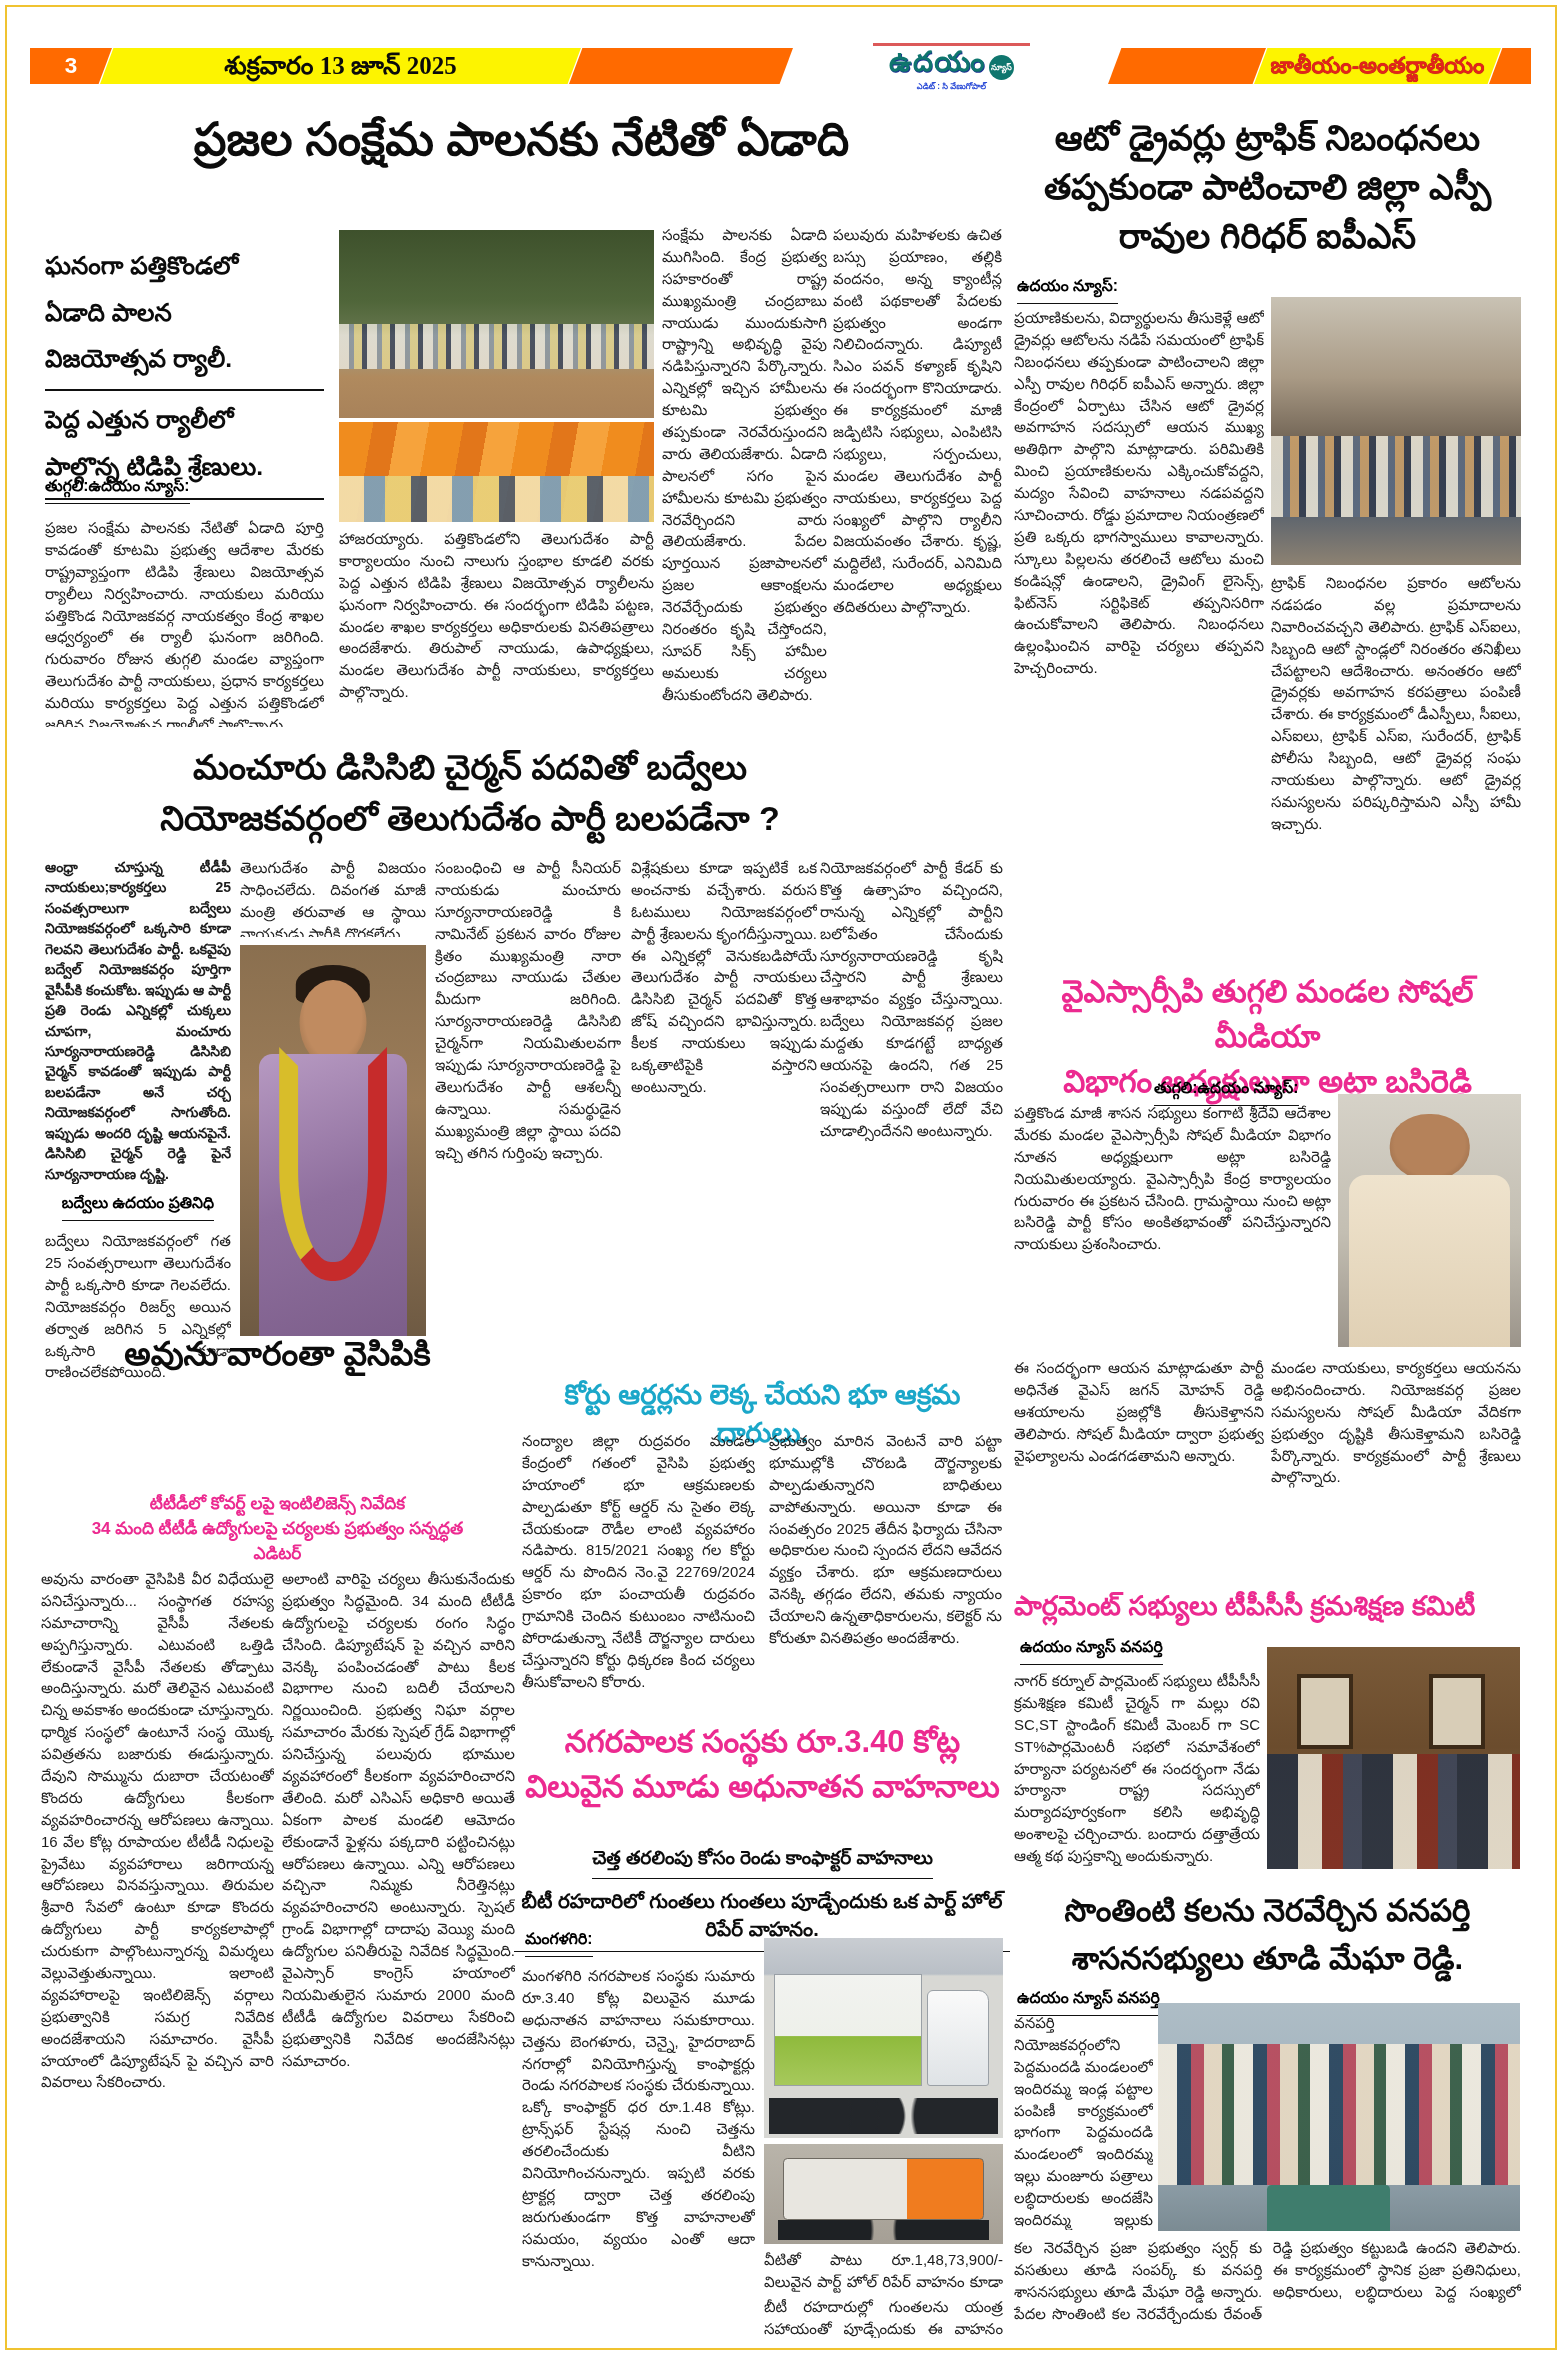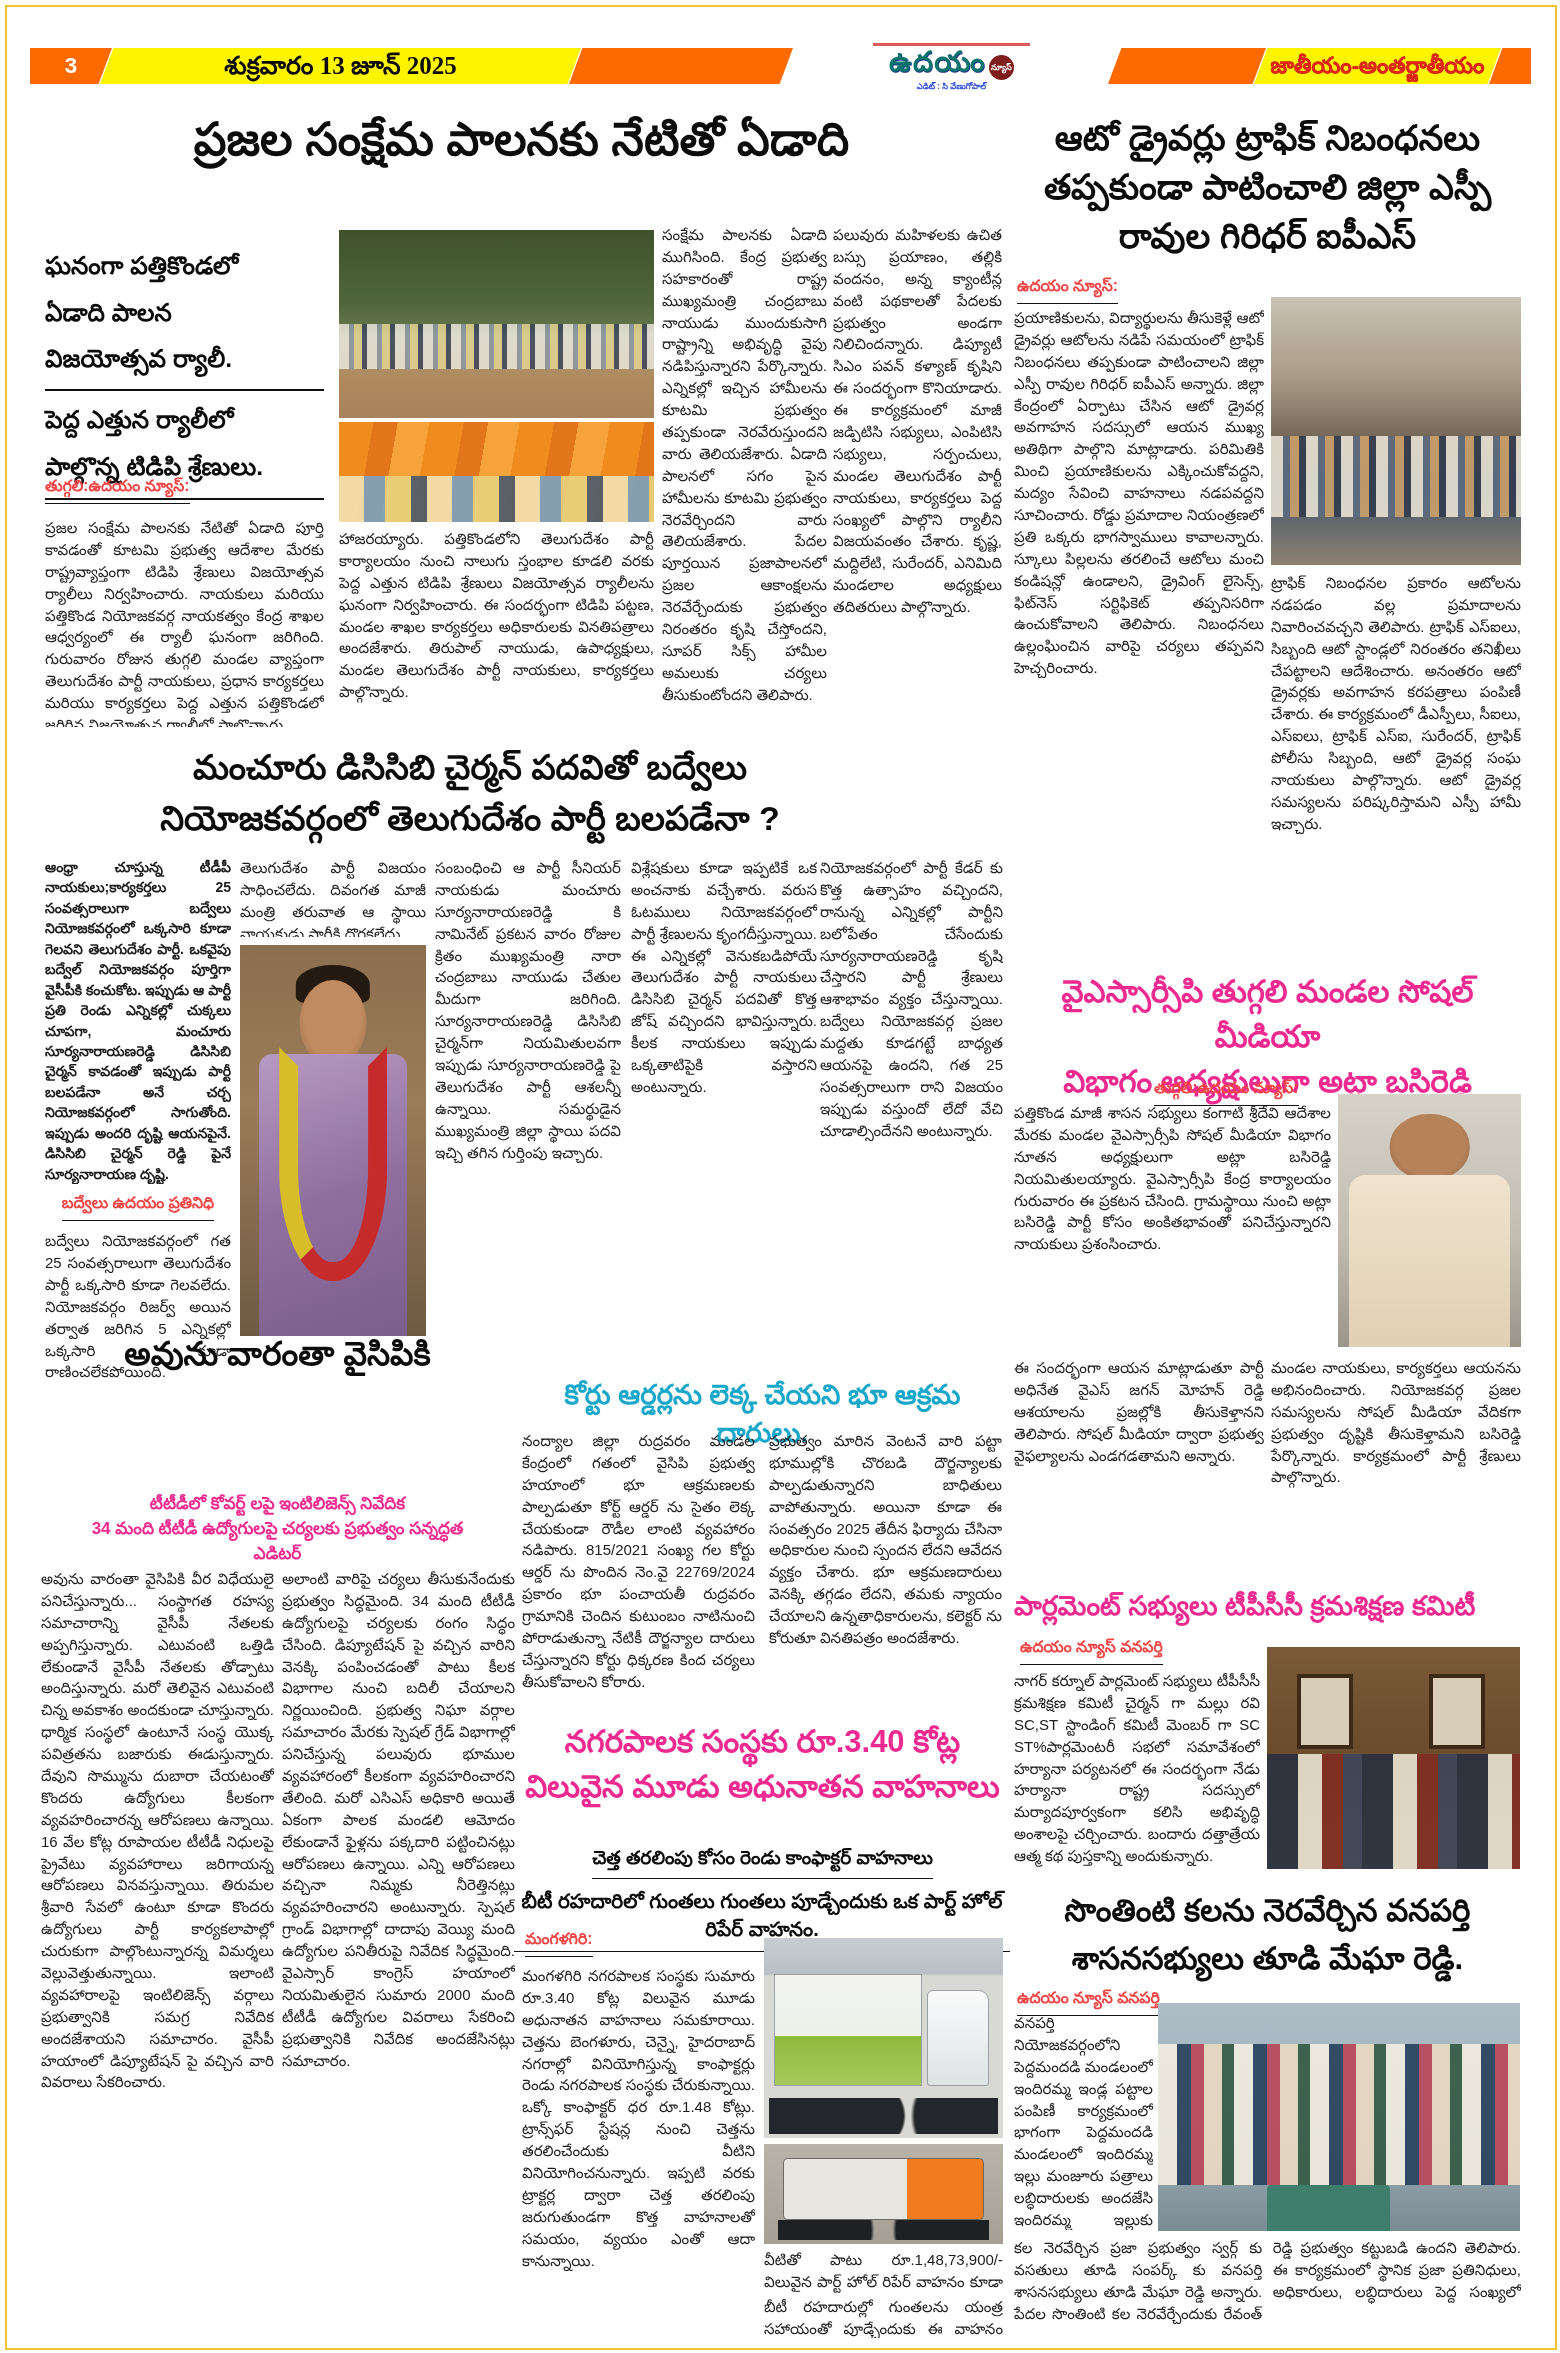--- a/index.html
+++ b/index.html
@@ -19,31 +19,31 @@
   .page-num { color:#fff; font-weight:bold; font-size:22.4px; text-align:center; line-height:36px; }
   .date-txt { font-family:"Liberation Serif", serif; font-weight:bold; font-size:25px;
               color:#0b0b0b; text-align:center; line-height:36px; }
   .section-txt { font-weight:bold; font-size:22.4px; color:#e3241b; text-align:center; line-height:36px;
                  text-shadow:0 0 0.7px #8a0d07; }
   .logo-wrap { position:absolute; top:43px; left:795px; width:313px; height:46px; text-align:center; }
   .logo-topline { width:157px; height:3px; background:#d32f2f; margin:0 auto 1.5px auto; opacity:.8; }
   .logo-main { display:inline-block; color:#0f766e; font-weight:bold; font-size:28px; letter-spacing:1.5px;
                text-shadow:0.7px 0.7px 0 #1b2f91; line-height:1; }
   .logo-badge { display:inline-block; vertical-align:top; margin-left:3px; margin-top:7.5px;
-                width:25px; height:25px; border-radius:50%; background:#7f1d1d; color:#fff;
+                width:25px; height:25px; border-radius:50%; background:#0f766e; color:#fff;
                 font-size:8.2px; font-weight:bold; line-height:25px; text-align:center; }
   .logo-tagline { color:#2b4bd7; font-size:8.2px; font-weight:bold; margin-top:1.5px; }
 
   
   .hl { font-weight:bold; color:#0c0c0c; text-align:center; }
   .hl-pink { color:#ec2a90; }
   .hl-teal { color:#1ba7c9; }
   .deck-line { font-weight:bold; font-size:24.6px; line-height:1.9; color:#0c0c0c; }
   .rule { height:2.2px; background:#111; }
-  .byline { font-weight:bold; font-size:15.7px; color:#ef4444; }
+  .byline { font-weight:bold; font-size:15.7px; color:#000000; }
   .byline span { display:inline-block; border-bottom:1.5px solid #111; padding-bottom:3.7px; }
   .body-text { font-size:15px; line-height:1.46; text-align:justify; color:#1c1c1c;
                word-break:break-word; overflow:hidden; }
   .bold { font-weight:bold; }
   .sub-pink { font-weight:bold; font-size:17px; color:#ec2a90; text-align:center; line-height:1.5; }
   .sub-black { font-weight:bold; font-size:18.6px; color:#0c0c0c; text-align:center; }
   .sub-black span { display:inline-block; border-bottom:1.5px solid #111; padding-bottom:4.5px; }
   .center { text-align:center; }
 
   

